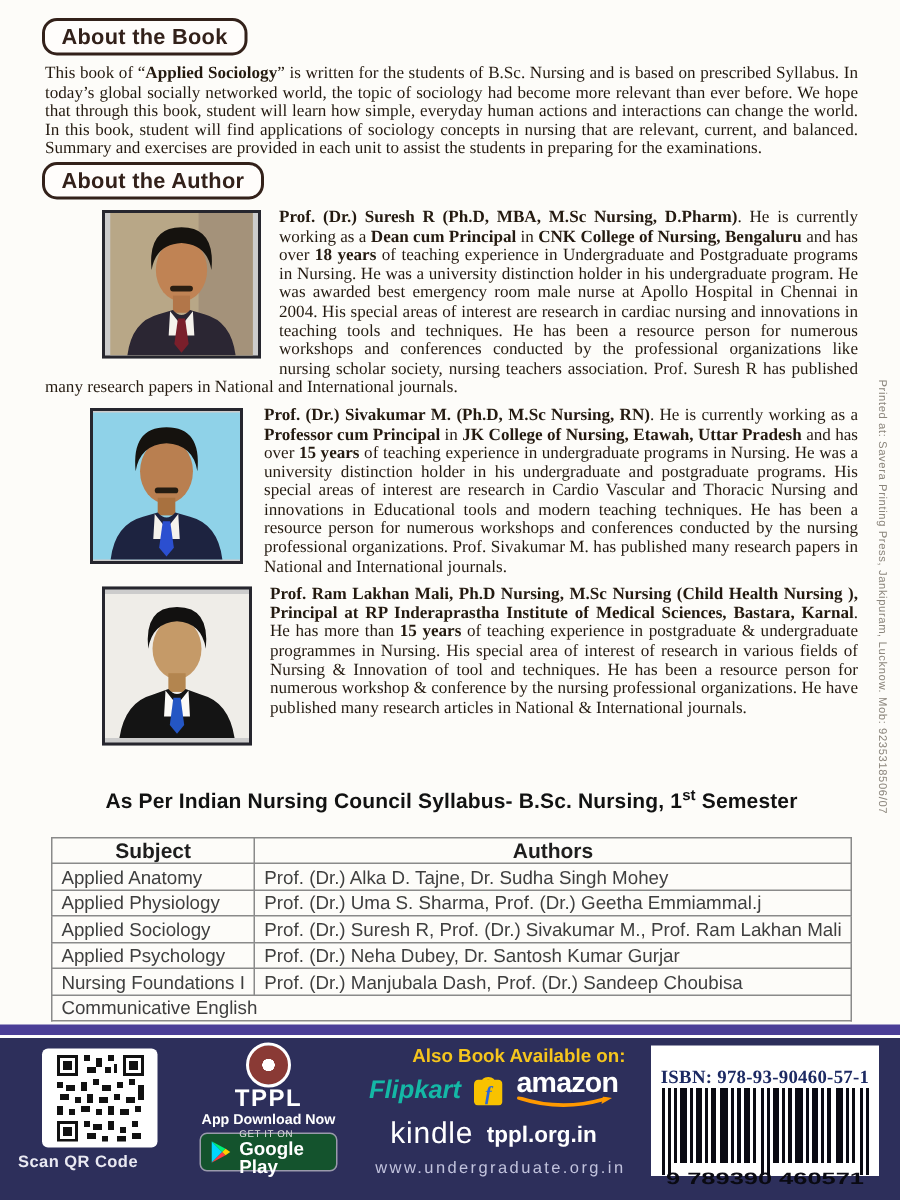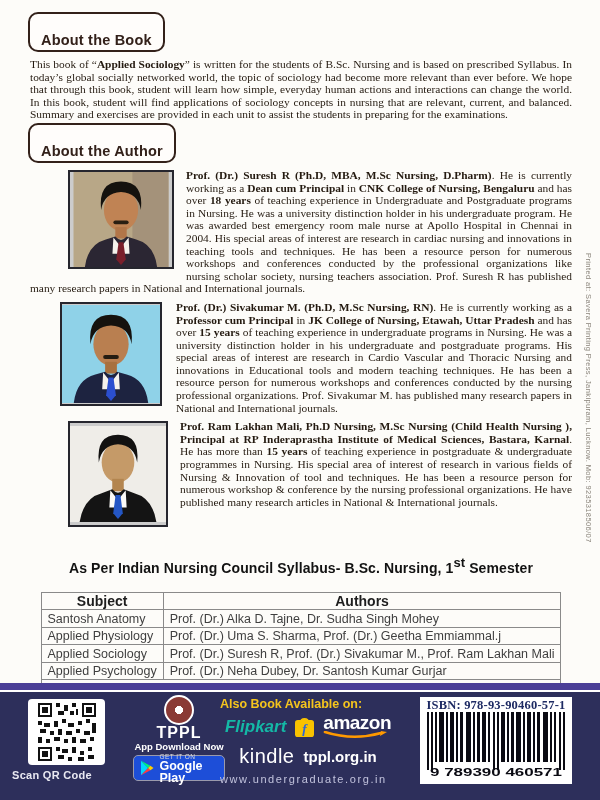--- a/index.html
+++ b/index.html
@@ -4,21 +4,21 @@
 <style>
   html,body{margin:0;padding:0}
   body{
     width:600px;height:800px;position:relative;overflow:hidden;
     background:#fdfcf9;color:#241a10;
     font-family:"Liberation Serif", serif;
   }
   .content{padding:12px 26px 0 28px}
   .badge{
     display:inline-block;border:2px solid #33211a;border-radius:10px;
-    padding:18px 11px 2px;background:#fffdfb;
+    padding:3px 11px 2px;background:#fffdfb;
     font-family:"Liberation Sans", sans-serif;font-weight:bold;
     font-size:14.5px;color:#33211a;letter-spacing:.2px;
   }
   .para{
     font-size:11.4px;line-height:12.6px;text-align:justify;
     margin:6px 2px 0 2px;
   }
   .sec2{margin-top:2px}
   .author{margin-top:0}
   .author .para{}
@@ -26,21 +26,21 @@
     float:left;display:block;border:2px solid #26262e;background:#ccc;
     margin:1px 12px 2px 38px;
   }
   .photo svg{display:block}
   .photo.p2{margin-left:30px;margin-right:14px}
   .tbl-title{
     text-align:center;margin-top:26px;
     font-family:"Liberation Sans", sans-serif;font-weight:bold;
     font-size:14px;color:#121212;letter-spacing:.1px;
   }
-  .tbl-title sup{font-size:13px}
+  .tbl-title sup{font-size:10px}
   table.syllabus{
     width:516px;margin:16px auto 0;border-collapse:collapse;
     font-family:"Liberation Sans", sans-serif;font-size:12.5px;color:#3f3f3f;
   }
   table.syllabus th,table.syllabus td{
     border:1px solid #8a8a8a;padding:0 6px;height:16.5px;text-align:left;
     white-space:nowrap;overflow:hidden;
   }
   table.syllabus th{font-size:14px;color:#1e1e1e;text-align:center}
   table.syllabus td.subj{width:140px}
@@ -58,38 +58,38 @@
   }
   .tppl-col{position:absolute;left:128px;top:0;width:102px;text-align:center}
   .seal{
     width:30px;height:30px;margin:3px auto 0;border-radius:50%;
     background:radial-gradient(circle at 50% 50%, #fff 0 22%, #8a3a35 23% 78%, #f3e9d8 79%);
     border:2px solid #fff;box-sizing:border-box;
   }
   .tppl-name{color:#fff;font-weight:bold;font-size:16px;line-height:16px;letter-spacing:1px}
   .tppl-app{color:#fff;font-weight:bold;font-size:9.5px;line-height:11px}
   .gp-badge{
-    margin:3px auto 0;width:92px;height:26px;background:#1d4ed8;border:1px solid #9a9aac;
+    margin:3px auto 0;width:92px;height:26px;background:#14532d;border:1px solid #9a9aac;
     border-radius:5px;display:flex;align-items:center;padding:0 0 0 7px;gap:6px;box-sizing:border-box;
   }
   .gp-texts{text-align:left;color:#fff}
   .gp-get{font-size:6.5px;letter-spacing:.4px;line-height:7px;color:#ddd}
   .gp-play{font-size:12.5px;font-weight:bold;line-height:12px}
-  .avail-col{position:absolute;left:220px;top:5px;width:176px;text-align:left}
+  .avail-col{position:absolute;left:241px;top:5px;width:176px;text-align:right}
   .avail-title{color:#f5c51d;font-weight:bold;font-size:12.5px}
   .store-row{display:flex;align-items:center;justify-content:center;gap:9px;margin-top:3px;height:26px}
   .flipkart-word{color:#14b8a6;font-style:italic;font-weight:bold;font-size:17px}
   .amazon-wrap{position:relative;display:inline-block}
   .amazon-word{color:#fff;font-weight:bold;font-size:19px;letter-spacing:-.5px;line-height:17px}
   .kindle-word{color:#fff;font-size:20px;letter-spacing:.5px;line-height:18px}
   .tppl-site{color:#fff;font-weight:bold;font-size:15px}
   .website{color:#c2c3dd;font-size:11px;letter-spacing:1.6px;margin-top:4px}
   .isbn-box{
-    position:absolute;left:420px;top:5px;width:152px;height:87px;background:#fff;
-    box-sizing:border-box;padding:1px 4px;text-align:center;
+    position:absolute;left:434px;top:5px;width:152px;height:87px;background:#fff;
+    box-sizing:border-box;padding:14px 4px;text-align:center;
   }
   .isbn-text{
     font-family:"Liberation Serif", serif;font-weight:bold;font-size:12.5px;
     color:#1d2a63;letter-spacing:.2px;line-height:14px;
   }
   .side-note{
     position:absolute;top:253px;right:7px;height:430px;
     writing-mode:vertical-rl;
     font-family:"Liberation Sans", sans-serif;font-size:7.5px;
     color:#8b857c;letter-spacing:.4px;
@@ -163,34 +163,38 @@
 
   <table class="syllabus">
     <thead>
       <tr>
         <th>Subject</th>
         <th>Authors</th>
       </tr>
     </thead>
     <tbody>
       <tr>
-          <td class="subj">Santosh Anatomy</td>
+          <td class="subj">Applied Anatomy</td>
           <td>Prof. (Dr.) Alka D. Tajne, Dr. Sudha Singh Mohey</td>
         </tr>
       <tr>
           <td class="subj">Applied Physiology</td>
           <td>Prof. (Dr.) Uma S. Sharma, Prof. (Dr.) Geetha Emmiammal.j</td>
         </tr>
       <tr>
           <td class="subj">Applied Sociology</td>
           <td>Prof. (Dr.) Suresh R, Prof. (Dr.) Sivakumar M., Prof. Ram Lakhan Mali</td>
         </tr>
       <tr>
           <td class="subj">Applied Psychology</td>
           <td>Prof. (Dr.) Neha Dubey, Dr. Santosh Kumar Gurjar</td>
+        </tr>
+      <tr>
+          <td class="subj">Nursing Foundations I</td>
+          <td>Prof. (Dr.) Manjubala Dash, Prof. (Dr.) Sandeep Choubisa</td>
         </tr>
       <tr>
           <td colspan="2">Communicative English</td>
         </tr>
     </tbody>
   </table>
 </div>
 
 <div class="side-note">Printed at: Savera Printing Press, Jankipuram, Lucknow. Mob: 9235318506/07</div>
 

